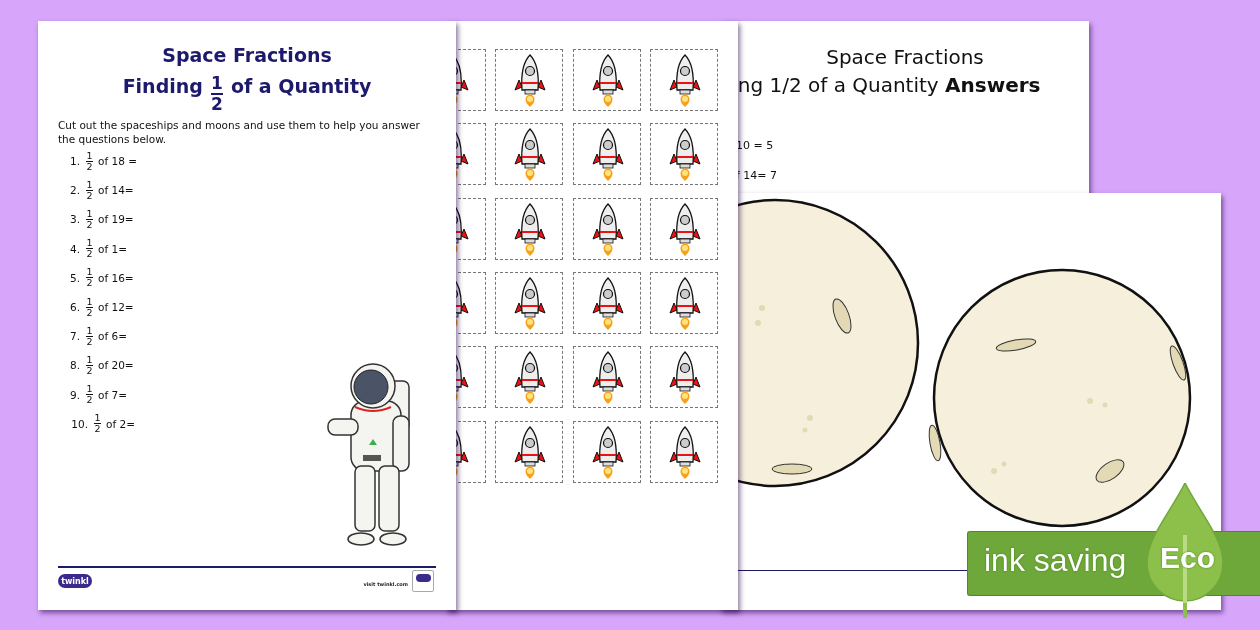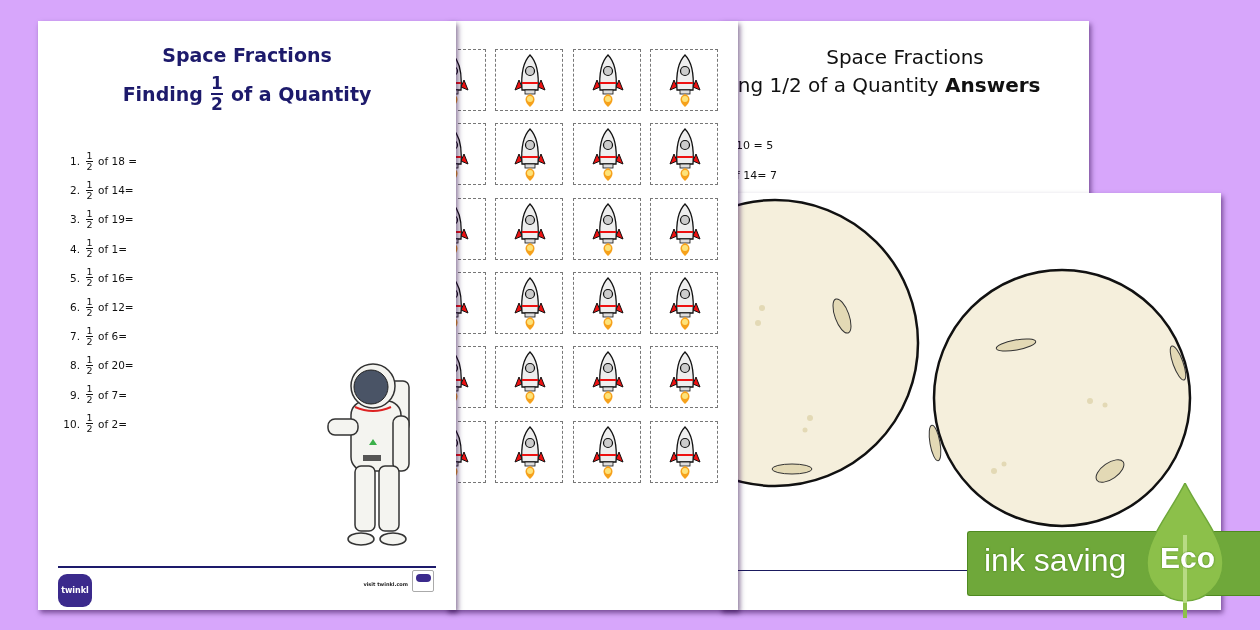--- a/index.html
+++ b/index.html
@@ -38,38 +38,38 @@
 
   
   #sheet { left: 38px; top: 21px; width: 418px; height: 589px; z-index: 4; }
   .title1 {
     position: absolute; top: 23px; left: 0; width: 100%; text-align: center;
     color: #1d1a6b; font-weight: bold; font-size: 19px;
   }
   .title2 {
     position: absolute; top: 54px; left: 0; width: 100%; text-align: center;
     color: #1d1a6b; font-weight: bold; font-size: 19px;
-    display: flex; justify-content: center; align-items: center; gap: 8px;
+    display: flex; justify-content: center; align-items: flex-start; gap: 8px;
   }
   .frac-big { display: inline-flex; flex-direction: column; align-items: center; line-height: 1; font-size: 17px; }
   .frac-big .bar { width: 12px; height: 2px; background: #1d1a6b; margin: 1px 0; }
   .instructions {
     position: absolute; top: 97px; left: 20px; right: 18px;
     font-size: 10.5px; color: #111; line-height: 14px;
   }
   .q {
     position: absolute; left: 22px; font-size: 10.5px; color: #111;
     display: flex; align-items: center; height: 24px;
   }
   .q .num { width: 20px; text-align: right; margin-right: 6px; }
   .frac { display: inline-flex; flex-direction: column; align-items: center; font-size: 9.5px; line-height: 10px; margin-right: 5px; }
   .frac .bar { width: 7px; height: 1px; background: #111; }
   .sheet-foot { position: absolute; left: 20px; right: 20px; top: 545px; height: 2px; background: #1d1a6b; }
   .twinkl-logo {
-    position: absolute; left: 20px; top: 553px; width: 34px; height: 33px;
+    position: absolute; left: 20px; top: 553px; width: 34px; height: 14px;
     background: #3b2a8c; border-radius: 9px; color: #fff; font-size: 8px; font-weight: bold;
     display: flex; align-items: center; justify-content: center;
   }
   .visit { position: absolute; right: 48px; top: 560px; font-size: 5px; color: #222; font-weight: bold; }
   .badge {
     position: absolute; right: 22px; top: 549px; width: 22px; height: 22px;
     border: 1px solid #aaa; border-radius: 2px; background: #fff;
   }
   .badge::before { content: ""; position: absolute; left: 3px; top: 3px; width: 15px; height: 8px; background: #3b2a8c; border-radius: 4px; }
 
@@ -382,20 +382,21 @@
   <div class="title1">Space Fractions</div>
   <div class="title2">
     <span>Finding</span>
     <span class="frac-big">
       <span>1</span>
       <span class="bar"></span>
       <span>2</span>
     </span>
     <span>of a Quantity</span>
   </div>
+  <div class="instructions">Cut out the spaceships and moons and use them to help you answer the questions below.</div>
   <div id="questions">
       <div class="q" style="top: 128px;">
         <span class="num">1.</span>
         <span class="frac">
           <span>1</span>
           <span class="bar"></span>
           <span>2</span>
         </span>
         <span>of 18 =</span>
       </div>
@@ -464,21 +465,21 @@
       </div>
       <div class="q" style="top: 361.6px;">
         <span class="num">9.</span>
         <span class="frac">
           <span>1</span>
           <span class="bar"></span>
           <span>2</span>
         </span>
         <span>of 7=</span>
       </div>
-      <div class="q" style="top: 390.8px;">
+      <div class="q" style="top: 390.8px; margin-left: 8px;">
         <span class="num">10.</span>
         <span class="frac">
           <span>1</span>
           <span class="bar"></span>
           <span>2</span>
         </span>
         <span>of 2=</span>
       </div>
     </div>
 

